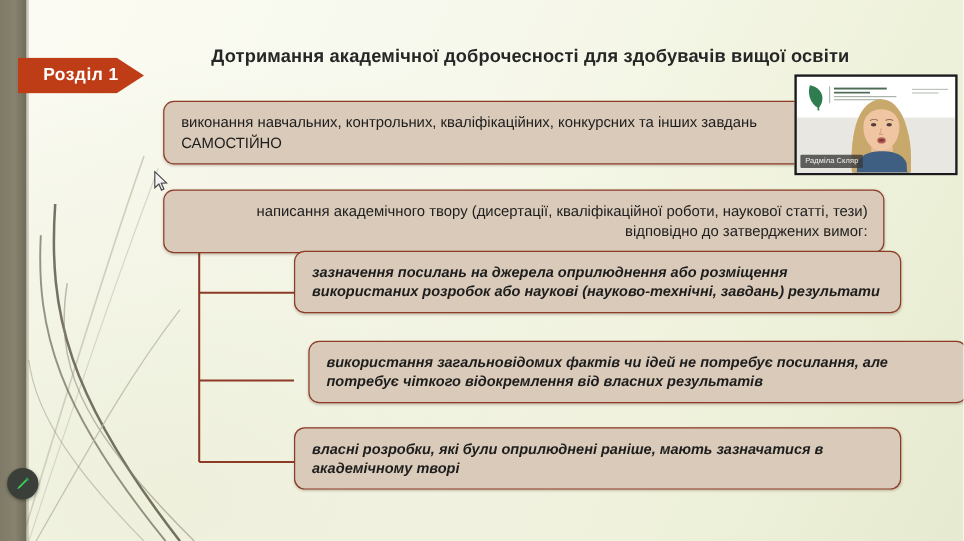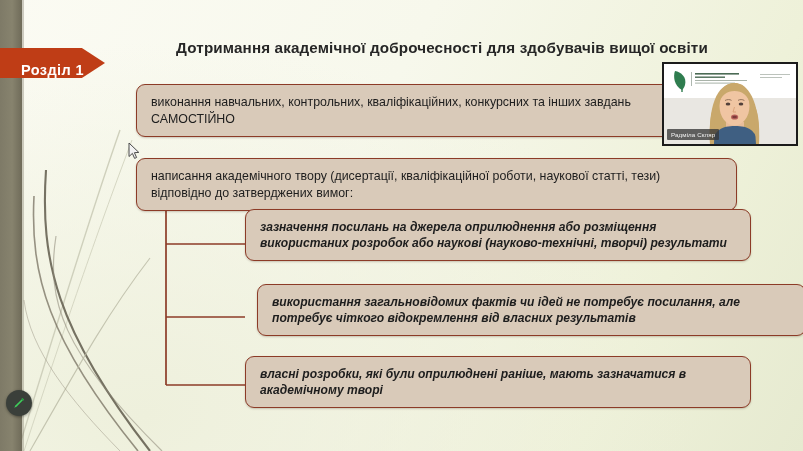--- a/index.html
+++ b/index.html
@@ -23,23 +23,23 @@
   .left-strip-edge{
     position:absolute;left:22px;top:0;width:2px;height:451px;
     background:rgba(120,116,96,.35);
   }
 
   
   .grass{position:absolute;left:0;top:0;width:320px;height:451px;pointer-events:none;}
 
   
   .chapter-banner{
-    position:absolute;left:0;top:48px;height:30px;width:105px;
+    position:absolute;left:15px;top:48px;height:30px;width:105px;
     background:#bf3d16;
-    display:flex;align-items:flex-end;
+    display:flex;align-items:center;
     -webkit-clip-path:polygon(0 0, 78% 0, 100% 50%, 78% 100%, 0 100%);
     clip-path:polygon(0 0, 78% 0, 100% 50%, 78% 100%, 0 100%);
   }
   .chapter-banner-label{
     color:#ffffff;font-size:14.5px;font-weight:700;letter-spacing:.4px;
     padding-left:21px;white-space:nowrap;
   }
 
   
   .slide-title{
@@ -57,21 +57,21 @@
     background:#d9cab9;
     border:1.6px solid #8c3b27;
     border-radius:9px;
     box-shadow:0 1px 2px rgba(80,50,35,.25);
     color:#1d1d1d;
     padding:9px 13px 9px 14px;
     font-size:12.4px;line-height:1.33;
   }
   .node.italic{font-style:italic;font-weight:700;font-size:12.1px;}
   #node-a{left:136px;top:84px;width:569px;}
-  #node-b{left:136px;top:158px;width:601px;}
+  #node-b{left:136px;top:158px;width:601px;text-align:right;}
   #node-c1{left:245px;top:209px;width:506px;}
   #node-c2{left:257px;top:284px;width:549px;}
   #node-c3{left:245px;top:356px;width:506px;font-style:italic;}
 
   
   .video-thumb{
     position:absolute;left:662px;top:62px;width:132px;height:80px;
     border:2px solid #1b1b1b;background:#ffffff;overflow:hidden;
   }
   .vt-person{position:absolute;left:0;top:0;width:132px;height:80px;}
@@ -120,21 +120,21 @@
     <g stroke="#8c3b27" stroke-width="1.7" fill="none">
       <path d="M166 197 L166 385"></path>
       <path d="M166 244 L245 244"></path>
       <path d="M166 317 L245 317"></path>
       <path d="M166 385 L245 385"></path>
     </g>
   </svg>
 
   <div class="node" id="node-a">виконання навчальних, контрольних, кваліфікаційних, конкурсних та інших завдань САМОСТІЙНО</div>
   <div class="node" id="node-b">написання академічного твору (дисертації, кваліфікаційної роботи, наукової статті, тези) відповідно до затверджених вимог:</div>
-  <div class="node italic" id="node-c1">зазначення посилань на джерела оприлюднення або розміщення використаних розробок або наукові (науково-технічні, творчі) результати</div>
+  <div class="node italic" id="node-c1">зазначення посилань на джерела оприлюднення або розміщення використаних розробок або наукові (науково-технічні, завдань) результати</div>
   <div class="node italic" id="node-c2">використання загальновідомих фактів чи ідей не потребує посилання, але потребує чіткого відокремлення від власних результатів</div>
   <div class="node italic" id="node-c3">власні розробки, які були оприлюднені раніше, мають зазначатися в академічному творі</div>
 
   <div class="video-thumb">
     <svg class="vt-person" viewBox="0 0 132 80" preserveAspectRatio="none">
       <rect x="0" y="0" width="132" height="80" fill="#ffffff"></rect>
 
       <rect x="0" y="0" width="132" height="34" fill="#ffffff"></rect>
 
       <g transform="translate(8,6)">

